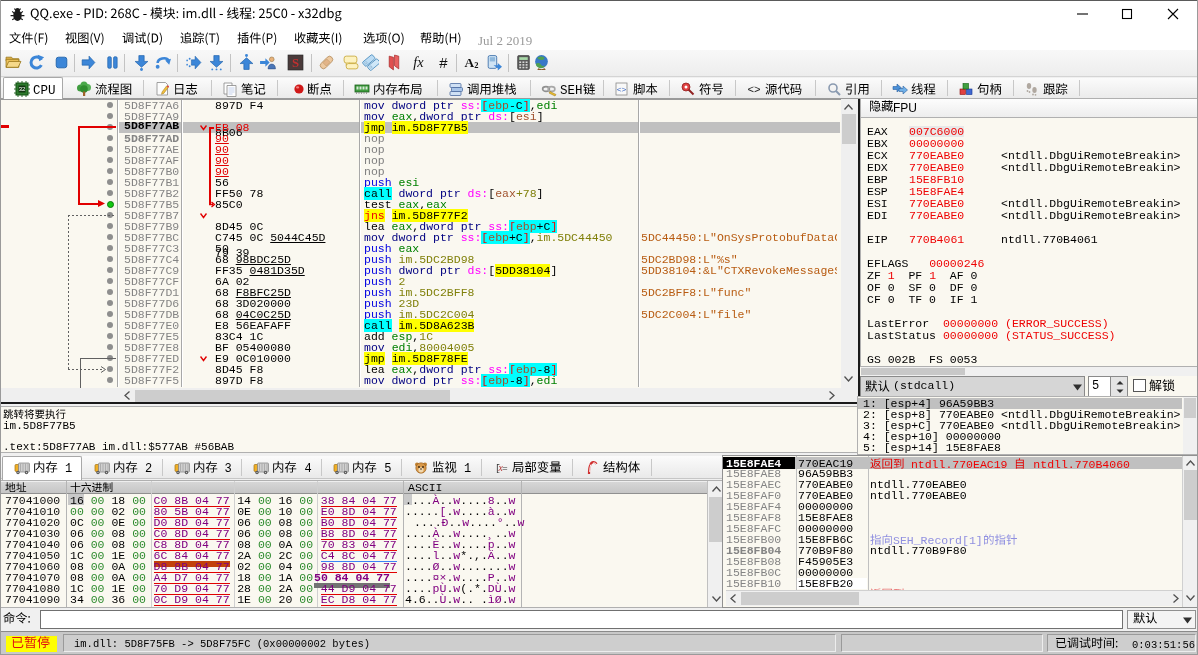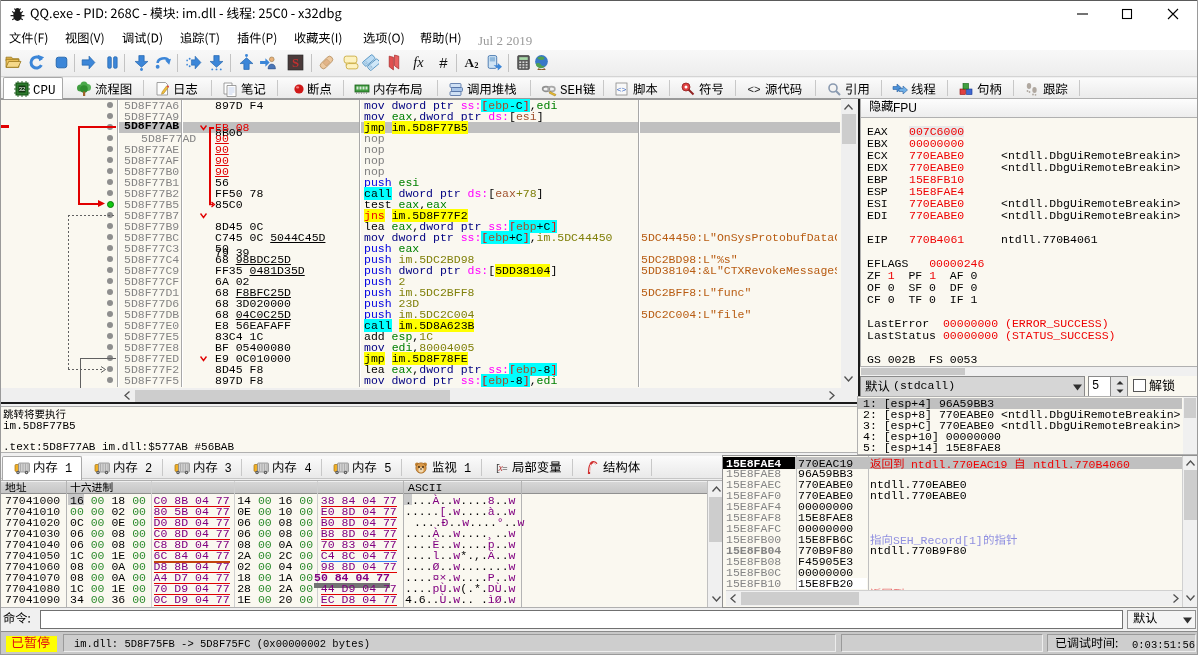--- a/index.html
+++ b/index.html
@@ -460,21 +460,21 @@
 <div style="position:absolute;left:638.5px;top:100px;width:1px;height:287px;background:#fff"></div>
 <div class="ab mono" style="left:124px;top:99.6px;color:#848484;font-weight:normal">5D8F77A6</div>
 <div class="ab mono" style="left:215px;top:99.6px;">897D F4</div>
 <div class="ab mono" style="left:364px;top:99.6px"><span class="nv">mov dword ptr </span><span class="sg">ss:</span><span class="cb"><span class="red">[</span><span class="br">ebp</span>-C<span class="red">]</span></span>,<span class="rg">edi</span></div>
 <div class="ab mono" style="left:124px;top:110.6px;color:#848484;font-weight:normal">5D8F77A9</div>
 <div class="ab mono" style="left:215px;top:110.6px;margin-top:16px;">8B06</div>
 <div class="ab mono" style="left:364px;top:110.6px"><span class="nv">mov</span> <span class="rg">eax</span>,<span class="nv">dword ptr</span> <span class="sg">ds:</span>[<span class="br">esi</span>]</div>
 <div class="ab mono" style="left:124px;top:120px;color:#000;font-weight:bold">5D8F77AB</div>
 <div class="ab mono" style="left:215px;top:121.6px;color:#e10000">EB 08</div>
 <div class="ab mono" style="left:364px;top:121.6px"><span class="yb">jmp</span> <span class="yb">im.5D8F77B5</span></div>
-<div class="ab mono" style="left:141px;top:132.6px;color:#848484;font-weight:normal">5D8F77AD</div>
+<div class="ab mono" style="left:124px;top:132.6px;color:#848484;font-weight:bold">5D8F77AD</div>
 <div class="ab mono" style="left:215px;top:132.6px;color:#e10000;text-decoration:underline">90</div>
 <div class="ab mono" style="left:364px;top:132.6px"><span class="g">nop</span></div>
 <div class="ab mono" style="left:124px;top:143.6px;color:#848484;font-weight:normal">5D8F77AE</div>
 <div class="ab mono" style="left:215px;top:143.6px;color:#e10000;text-decoration:underline">90</div>
 <div class="ab mono" style="left:364px;top:143.6px"><span class="g">nop</span></div>
 <div class="ab mono" style="left:124px;top:154.6px;color:#848484;font-weight:normal">5D8F77AF</div>
 <div class="ab mono" style="left:215px;top:154.6px;color:#e10000;text-decoration:underline">90</div>
 <div class="ab mono" style="left:364px;top:154.6px"><span class="g">nop</span></div>
 <div class="ab mono" style="left:124px;top:165.6px;color:#848484;font-weight:normal">5D8F77B0</div>
 <div class="ab mono" style="left:215px;top:165.6px;color:#e10000;text-decoration:underline">90</div>
@@ -900,21 +900,21 @@
 <div class="ab mono" style="left:320.8px;top:527.8px;border-bottom:1px solid #e10000;"><span class="pp">B8</span> <span class="pp">8D</span> <span class="pp">04</span> <span class="pp">77</span></div>
 <div class="ab mono" style="left:405px;top:527.8px">....<span class="pp">À</span>..<span class="pp">w</span>....<span class="pp">¸</span>..<span class="pp">w</span></div>
 <div class="ab mono" style="left:5px;top:538.9px;color:#101010">77041040</div>
 <div class="ab mono" style="left:70px;top:538.9px;">06 <span class="grn">00</span> 08 <span class="grn">00</span></div>
 <div class="ab mono" style="left:153.6px;top:538.9px;border-bottom:1px solid #e10000;"><span class="pp">C8</span> <span class="pp">8D</span> <span class="pp">04</span> <span class="pp">77</span></div>
 <div class="ab mono" style="left:237.2px;top:538.9px;">08 <span class="grn">00</span> 0A <span class="grn">00</span></div>
 <div class="ab mono" style="left:320.8px;top:538.9px;border-bottom:1px solid #e10000;"><span class="pp">70</span> <span class="pp">83</span> <span class="pp">04</span> <span class="pp">77</span></div>
 <div class="ab mono" style="left:405px;top:538.9px">....<span class="pp">È</span>..<span class="pp">w</span>....<span class="pp">p</span>..<span class="pp">w</span></div>
 <div class="ab mono" style="left:5px;top:550.0px;color:#101010">77041050</div>
 <div class="ab mono" style="left:70px;top:550.0px;">1C <span class="grn">00</span> 1E <span class="grn">00</span></div>
-<div class="ab mono" style="left:153.6px;top:550.0px;border-bottom:2px solid #c2410c;"><span class="pp">6C</span> <span class="pp">84</span> <span class="pp">04</span> <span class="pp">77</span></div>
+<div class="ab mono" style="left:153.6px;top:550.0px;border-bottom:6px solid #c2410c;"><span class="pp">6C</span> <span class="pp">84</span> <span class="pp">04</span> <span class="pp">77</span></div>
 <div class="ab mono" style="left:237.2px;top:550.0px;">2A <span class="grn">00</span> 2C <span class="grn">00</span></div>
 <div class="ab mono" style="left:320.8px;top:550.0px;border-bottom:1px solid #3b82f6;"><span class="pp">C4</span> <span class="pp">8C</span> <span class="pp">04</span> <span class="pp">77</span></div>
 <div class="ab mono" style="left:405px;top:550.0px">....<span class="pp">l</span>..<span class="pp">w</span>*.,.<span class="pp">Ä</span>..<span class="pp">w</span></div>
 <div class="ab mono" style="left:5px;top:561.1px;color:#101010">77041060</div>
 <div class="ab mono" style="left:70px;top:561.1px;">08 <span class="grn">00</span> 0A <span class="grn">00</span></div>
 <div class="ab mono" style="left:153.6px;top:561.1px;border-bottom:1px solid #e10000;"><span class="pp">D8</span> <span class="pp">8B</span> <span class="pp">04</span> <span class="pp">77</span></div>
 <div class="ab mono" style="left:237.2px;top:561.1px;">02 <span class="grn">00</span> 04 <span class="grn">00</span></div>
 <div class="ab mono" style="left:320.8px;top:561.1px;border-bottom:1px solid #e10000;"><span class="pp">98</span> <span class="pp">8D</span> <span class="pp">04</span> <span class="pp">77</span></div>
 <div class="ab mono" style="left:405px;top:561.1px">....<span class="pp">Ø</span>..<span class="pp">w</span>.......<span class="pp">w</span></div>
 <div class="ab mono" style="left:5px;top:572.2px;color:#101010">77041070</div>

